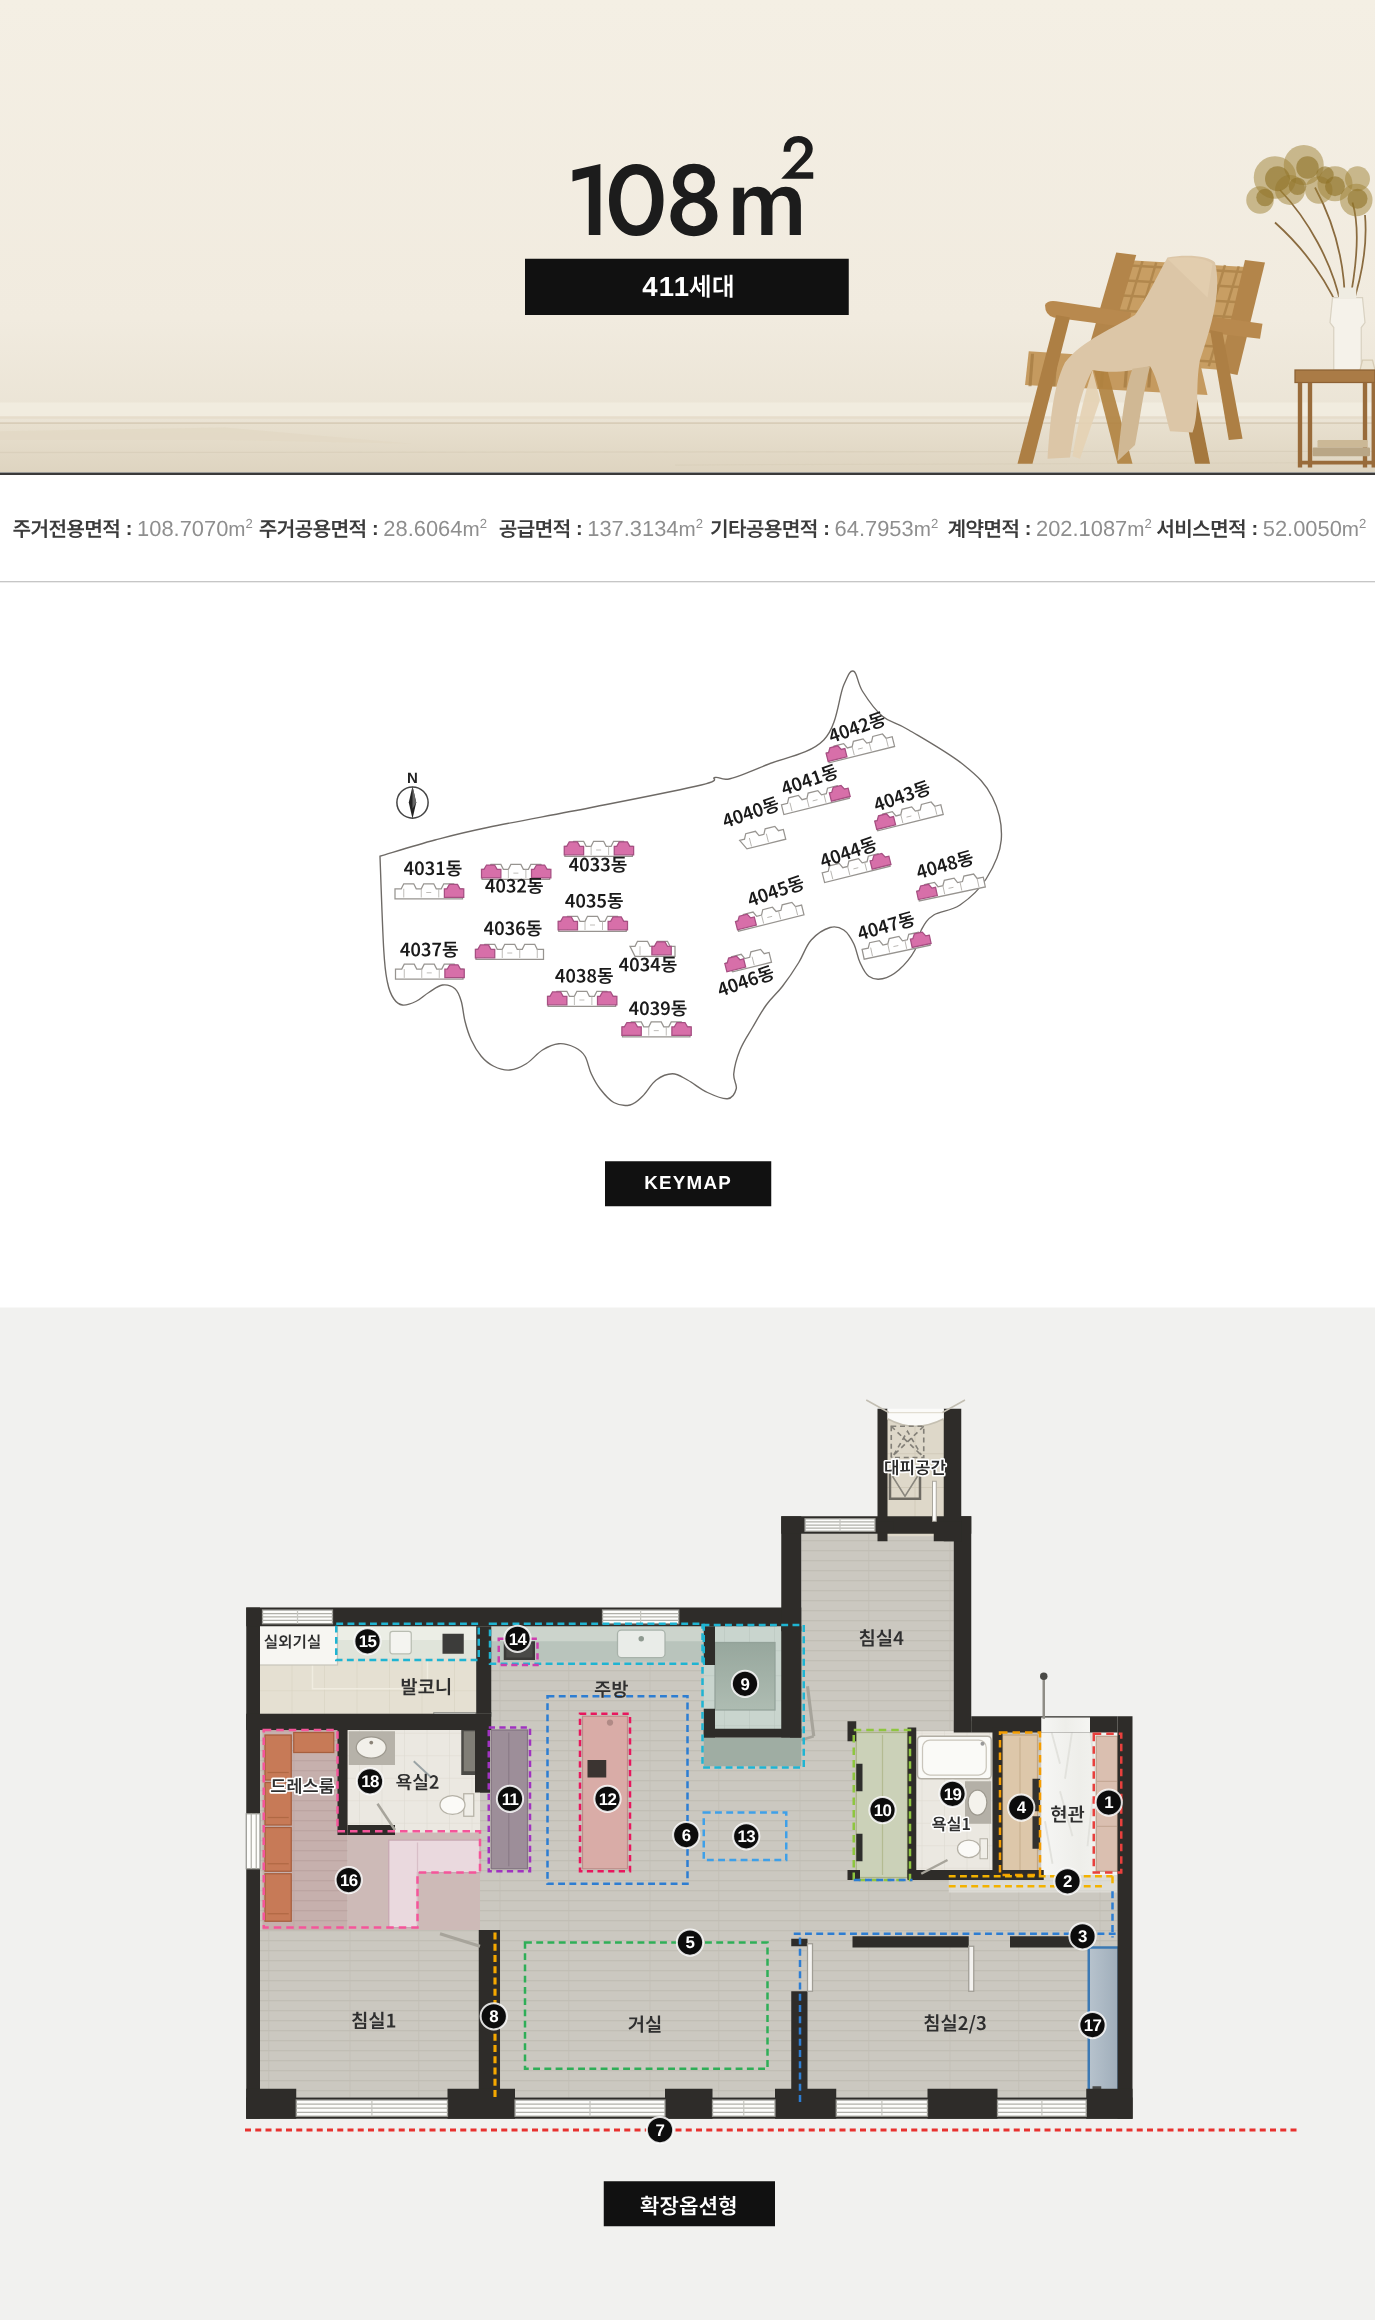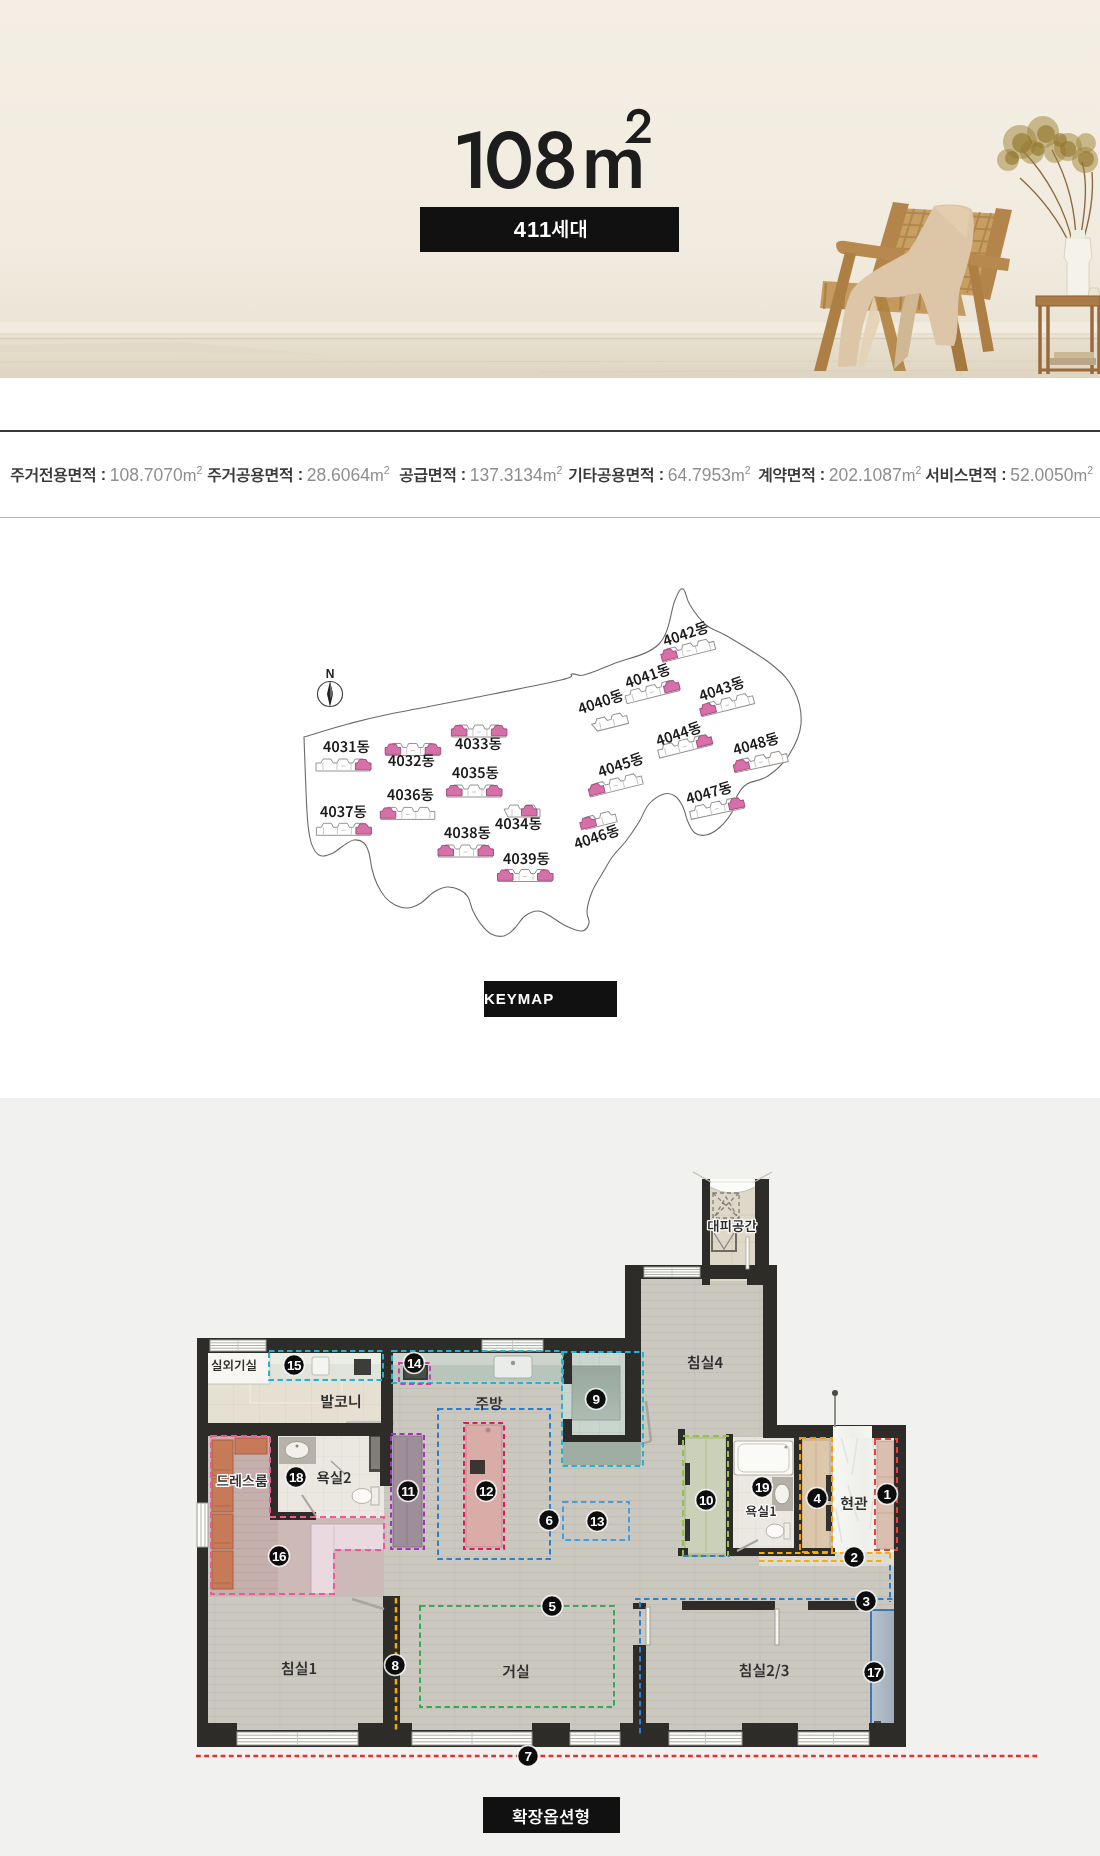--- a/index.html
+++ b/index.html
@@ -57,21 +57,21 @@
       <path id="k38" d="M290 14Q220 14 165 -11Q110 -37 79 -81Q47 -126 47 -183Q47 -232 65 -269Q83 -307 112 -334Q142 -361 176 -379V-384Q134 -414 106 -456Q77 -499 77 -558Q77 -616 106 -660Q134 -703 183 -727Q232 -750 294 -750Q359 -750 406 -726Q454 -701 480 -657Q506 -613 506 -555Q506 -518 491 -485Q477 -453 455 -427Q434 -401 410 -383V-378Q444 -360 472 -334Q500 -307 517 -270Q534 -232 534 -182Q534 -127 503 -83Q473 -38 418 -12Q364 14 290 14ZM338 -416Q368 -446 382 -479Q397 -512 397 -547Q397 -579 385 -604Q372 -629 349 -643Q325 -657 292 -657Q250 -657 222 -631Q194 -605 194 -558Q194 -521 213 -495Q233 -469 266 -451Q298 -432 338 -416ZM293 -80Q328 -80 354 -93Q381 -106 396 -130Q411 -153 411 -186Q411 -217 398 -240Q384 -263 361 -281Q338 -298 306 -313Q275 -328 238 -343Q204 -317 182 -280Q161 -242 161 -197Q161 -163 178 -136Q196 -110 226 -95Q256 -80 293 -80Z"></path>
       <path id="k39" d="M250 14Q183 14 134 -10Q86 -34 53 -68L124 -148Q145 -124 177 -109Q209 -94 242 -94Q276 -94 306 -109Q336 -124 359 -159Q382 -193 395 -250Q408 -307 408 -390Q408 -484 390 -541Q372 -599 341 -626Q310 -652 270 -652Q240 -652 216 -635Q191 -618 177 -586Q162 -554 162 -507Q162 -462 176 -432Q189 -401 214 -385Q240 -369 274 -369Q307 -369 342 -390Q377 -411 407 -458L414 -366Q393 -339 366 -318Q338 -298 308 -286Q279 -275 251 -275Q189 -275 142 -301Q95 -326 68 -378Q41 -430 41 -507Q41 -582 72 -637Q103 -692 155 -722Q206 -752 267 -752Q320 -752 368 -730Q415 -709 451 -665Q487 -621 507 -552Q528 -484 528 -390Q528 -284 505 -207Q483 -130 443 -82Q403 -33 353 -10Q304 14 250 14Z"></path>
       <path id="k2f" d="M13 181 277 -803H365L102 181Z"></path>
       <path id="j31" d="M75 -536 238 -581V0H354V-711L75 -648Z"></path>
       <path id="j30" d="M156 -350Q156 -406 167 -453Q178 -500 199 -534Q219 -568 248 -587Q277 -605 312 -605Q349 -605 377 -587Q406 -568 426 -534Q447 -500 458 -453Q469 -406 469 -350Q469 -294 458 -247Q447 -200 426 -166Q406 -132 377 -113Q349 -95 312 -95Q277 -95 248 -113Q219 -132 199 -166Q178 -200 167 -247Q156 -294 156 -350ZM40 -350Q40 -241 74 -160Q109 -79 170 -34Q232 11 312 11Q394 11 456 -34Q517 -79 551 -160Q585 -241 585 -350Q585 -459 551 -540Q517 -621 456 -666Q394 -711 312 -711Q232 -711 170 -666Q109 -621 74 -540Q40 -459 40 -350Z"></path>
       <path id="j38" d="M79 -531Q79 -487 95 -454Q112 -420 141 -397Q170 -374 208 -362Q246 -350 289 -350Q332 -350 370 -362Q408 -374 438 -397Q466 -420 483 -454Q500 -487 500 -531Q500 -585 472 -626Q443 -666 396 -689Q348 -712 289 -712Q230 -712 183 -689Q135 -666 107 -626Q79 -585 79 -531ZM191 -518Q191 -548 204 -571Q216 -594 239 -606Q261 -619 289 -619Q318 -619 340 -606Q362 -594 375 -571Q388 -548 388 -518Q388 -489 374 -467Q361 -445 338 -432Q316 -420 289 -420Q262 -420 240 -432Q218 -445 204 -467Q191 -489 191 -518ZM54 -190Q54 -146 72 -109Q90 -72 123 -45Q156 -18 198 -2Q240 12 289 12Q338 12 380 -2Q423 -18 456 -45Q488 -72 506 -109Q525 -146 525 -190Q525 -241 505 -279Q484 -317 450 -342Q416 -368 374 -380Q332 -392 289 -392Q246 -392 204 -380Q162 -368 128 -342Q94 -317 74 -279Q54 -241 54 -190ZM170 -206Q170 -239 186 -266Q203 -292 231 -308Q258 -324 289 -324Q320 -324 348 -308Q375 -292 392 -266Q409 -239 409 -206Q409 -168 392 -142Q375 -116 348 -102Q320 -88 289 -88Q258 -88 231 -102Q203 -116 186 -142Q170 -168 170 -206Z"></path>
       <path id="j6d" d="M728 -292Q728 -349 711 -389Q695 -429 663 -450Q630 -470 581 -470Q534 -470 498 -449Q462 -428 437 -388Q422 -428 388 -449Q355 -470 304 -470Q260 -470 228 -450Q196 -431 175 -392V-460H69V0H175V-280Q175 -313 186 -336Q198 -359 218 -371Q238 -383 266 -383Q306 -383 324 -357Q342 -332 342 -280V0H451V-280Q451 -313 462 -336Q474 -359 494 -371Q515 -383 542 -383Q582 -383 600 -357Q619 -332 619 -280V0H728Z"></path>
       <path id="j32" d="M20 0H554V-110H250L449 -304Q492 -345 519 -396Q546 -447 546 -502Q546 -537 531 -574Q516 -611 487 -642Q457 -673 412 -693Q367 -712 306 -712Q226 -712 171 -678Q115 -645 86 -586Q58 -528 58 -452H175Q175 -499 190 -534Q206 -568 235 -587Q264 -606 304 -606Q333 -606 355 -596Q377 -587 392 -571Q408 -555 416 -536Q423 -516 423 -496Q423 -468 414 -443Q404 -418 386 -393Q368 -368 344 -341Z"></path>
     </defs>
   </svg>
-<div class="sec" style="height:430px">
+<div class="sec" style="height:378px">
     <svg width="1100" height="378" viewBox="0 0 1100 378">
       <defs>
         <linearGradient id="wallg" x1="0" y1="0" x2="0" y2="1">
           <stop offset="0" stop-color="#f4efe4"></stop>
           <stop offset="0.75" stop-color="#f1ebdf"></stop>
           <stop offset="1" stop-color="#eae3d4"></stop>
         </linearGradient>
         <linearGradient id="floorg" x1="0" y1="0" x2="0" y2="1">
           <stop offset="0" stop-color="#e8e0cf"></stop>
           <stop offset="1" stop-color="#ded4c0"></stop>
@@ -455,21 +455,21 @@
         </g>
         <g transform="translate(757.0 696.0) rotate(-16.0) translate(-23.09 0) scale(0.01450)" fill="#1b1b1b">
           <use href="#k34" x="0"></use>
           <use href="#k30" x="580"></use>
           <use href="#k34" x="1160"></use>
           <use href="#k38" x="1740"></use>
           <use href="#kb3d9" x="2320"></use>
         </g>
       </g>
     </svg>
-    <div style="position:absolute;left:484px;top:463px;width:133px;height:36px;background:#111;color:#fff;font-size:15px;font-weight:bold;line-height:36px;letter-spacing:1px">KEYMAP</div>
+    <div style="position:absolute;left:484px;top:463px;width:133px;height:36px;background:#111;color:#fff;font-size:15px;font-weight:bold;text-align:center;line-height:36px;letter-spacing:1px">KEYMAP</div>
   </div>
 <div class="sec" style="height:811px;background:#f1f1ef">
     <svg width="1100" height="811" viewBox="0 1045 1100 811">
       <defs>
         <pattern id="plank" width="120" height="8" patternUnits="userSpaceOnUse">
           <rect width="120" height="8" fill="#cbc8c0"></rect>
           <line x1="0" y1="7.6" x2="120" y2="7.6" stroke="#bdbab1" stroke-width="0.8"></line>
           <line x1="40" y1="0" x2="40" y2="8" stroke="#c2bfb6" stroke-width="0.7"></line>
           <line x1="95" y1="0" x2="95" y2="8" stroke="#c2bfb6" stroke-width="0.7"></line>
         </pattern>

